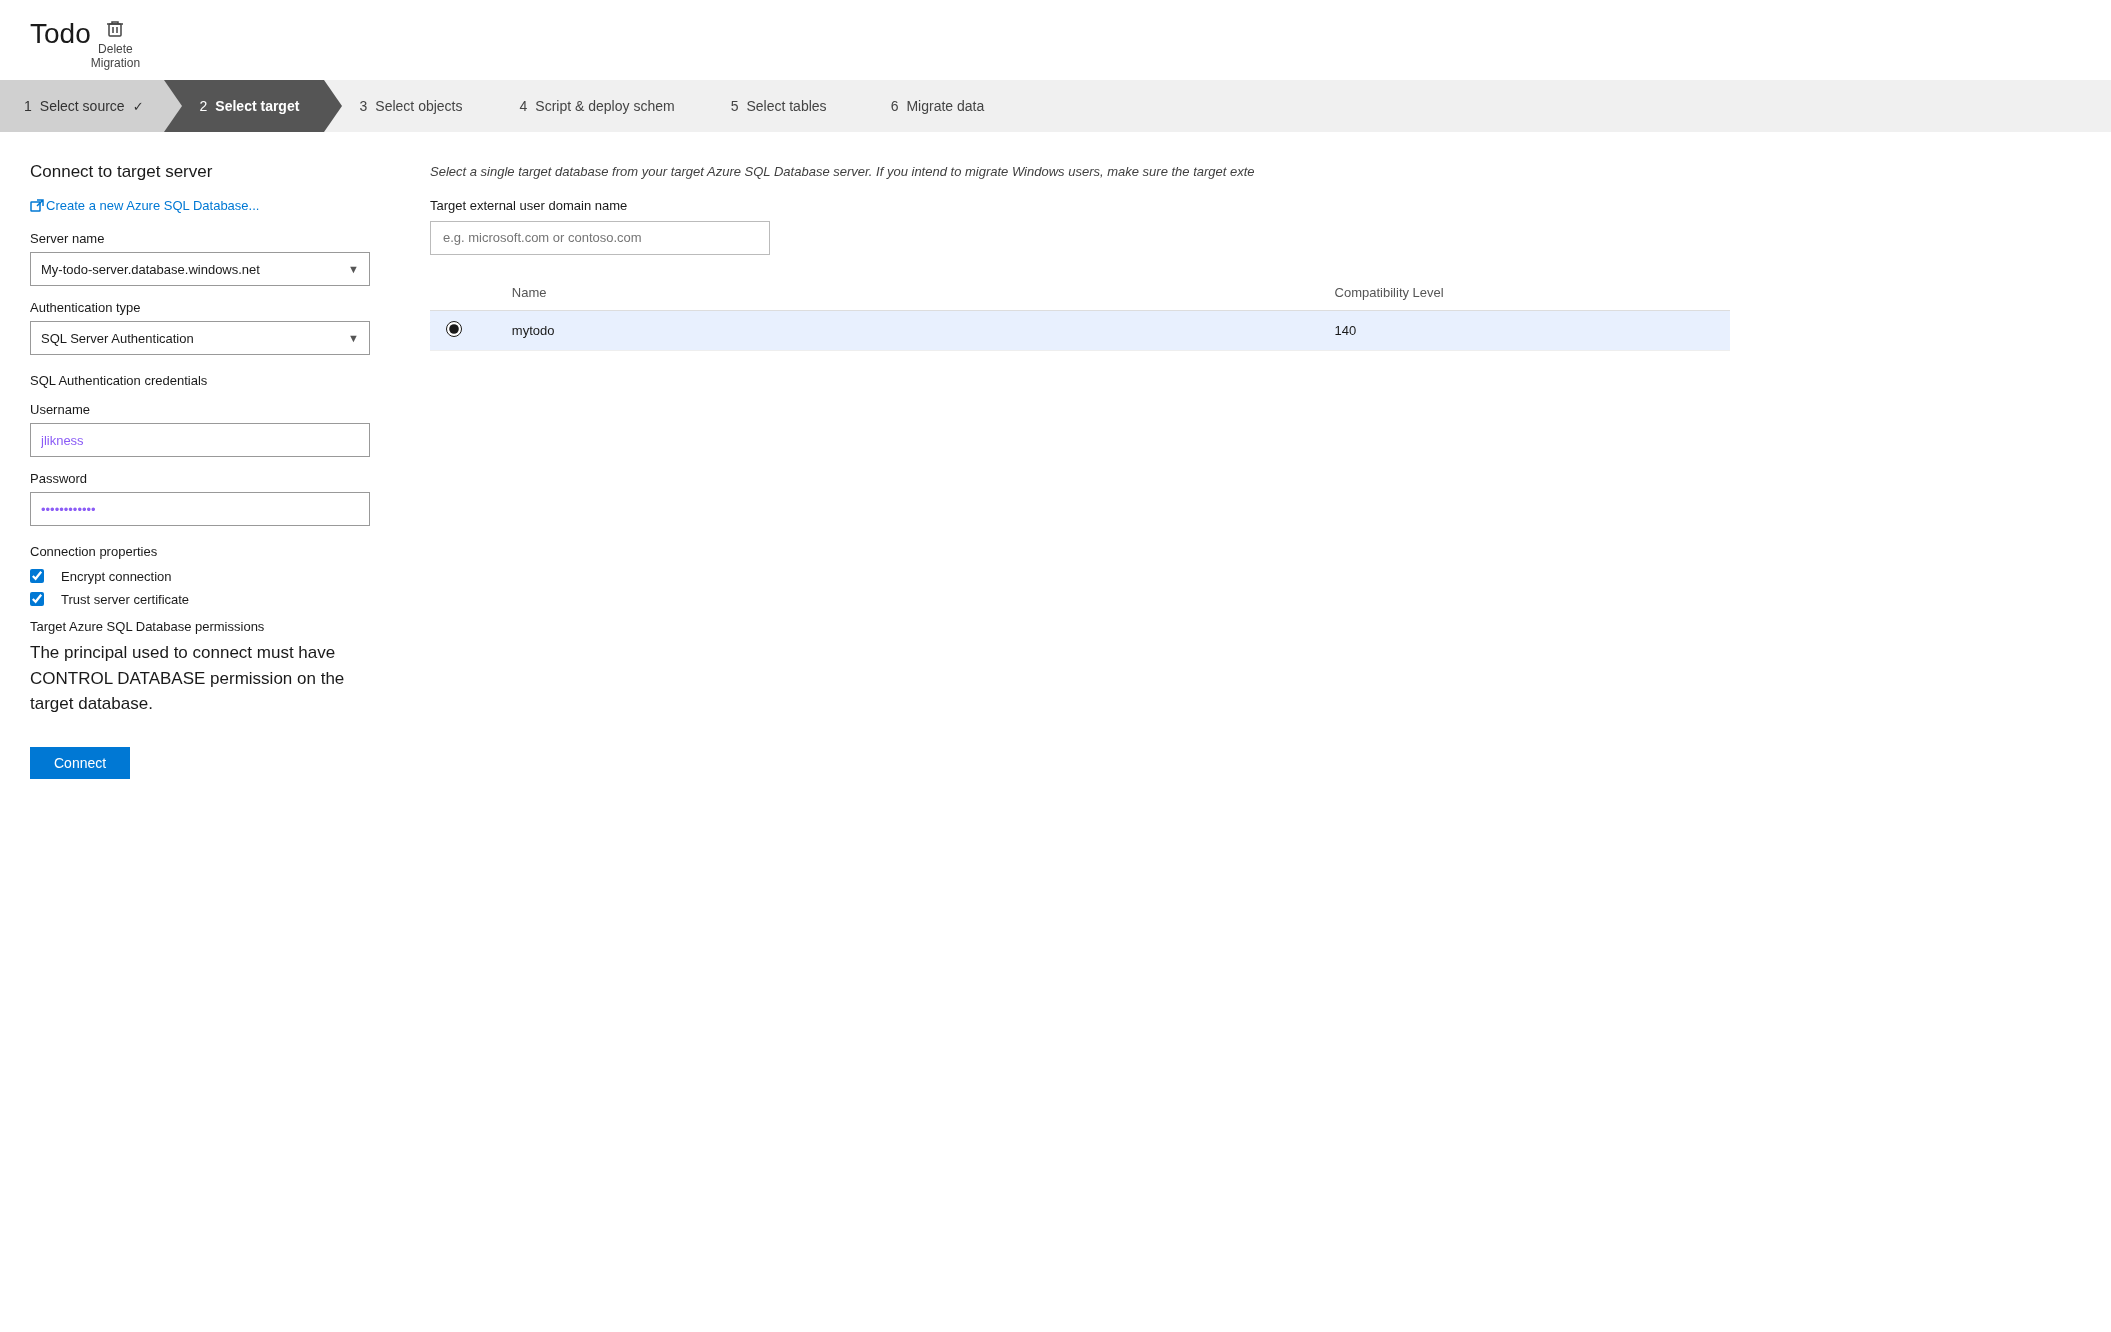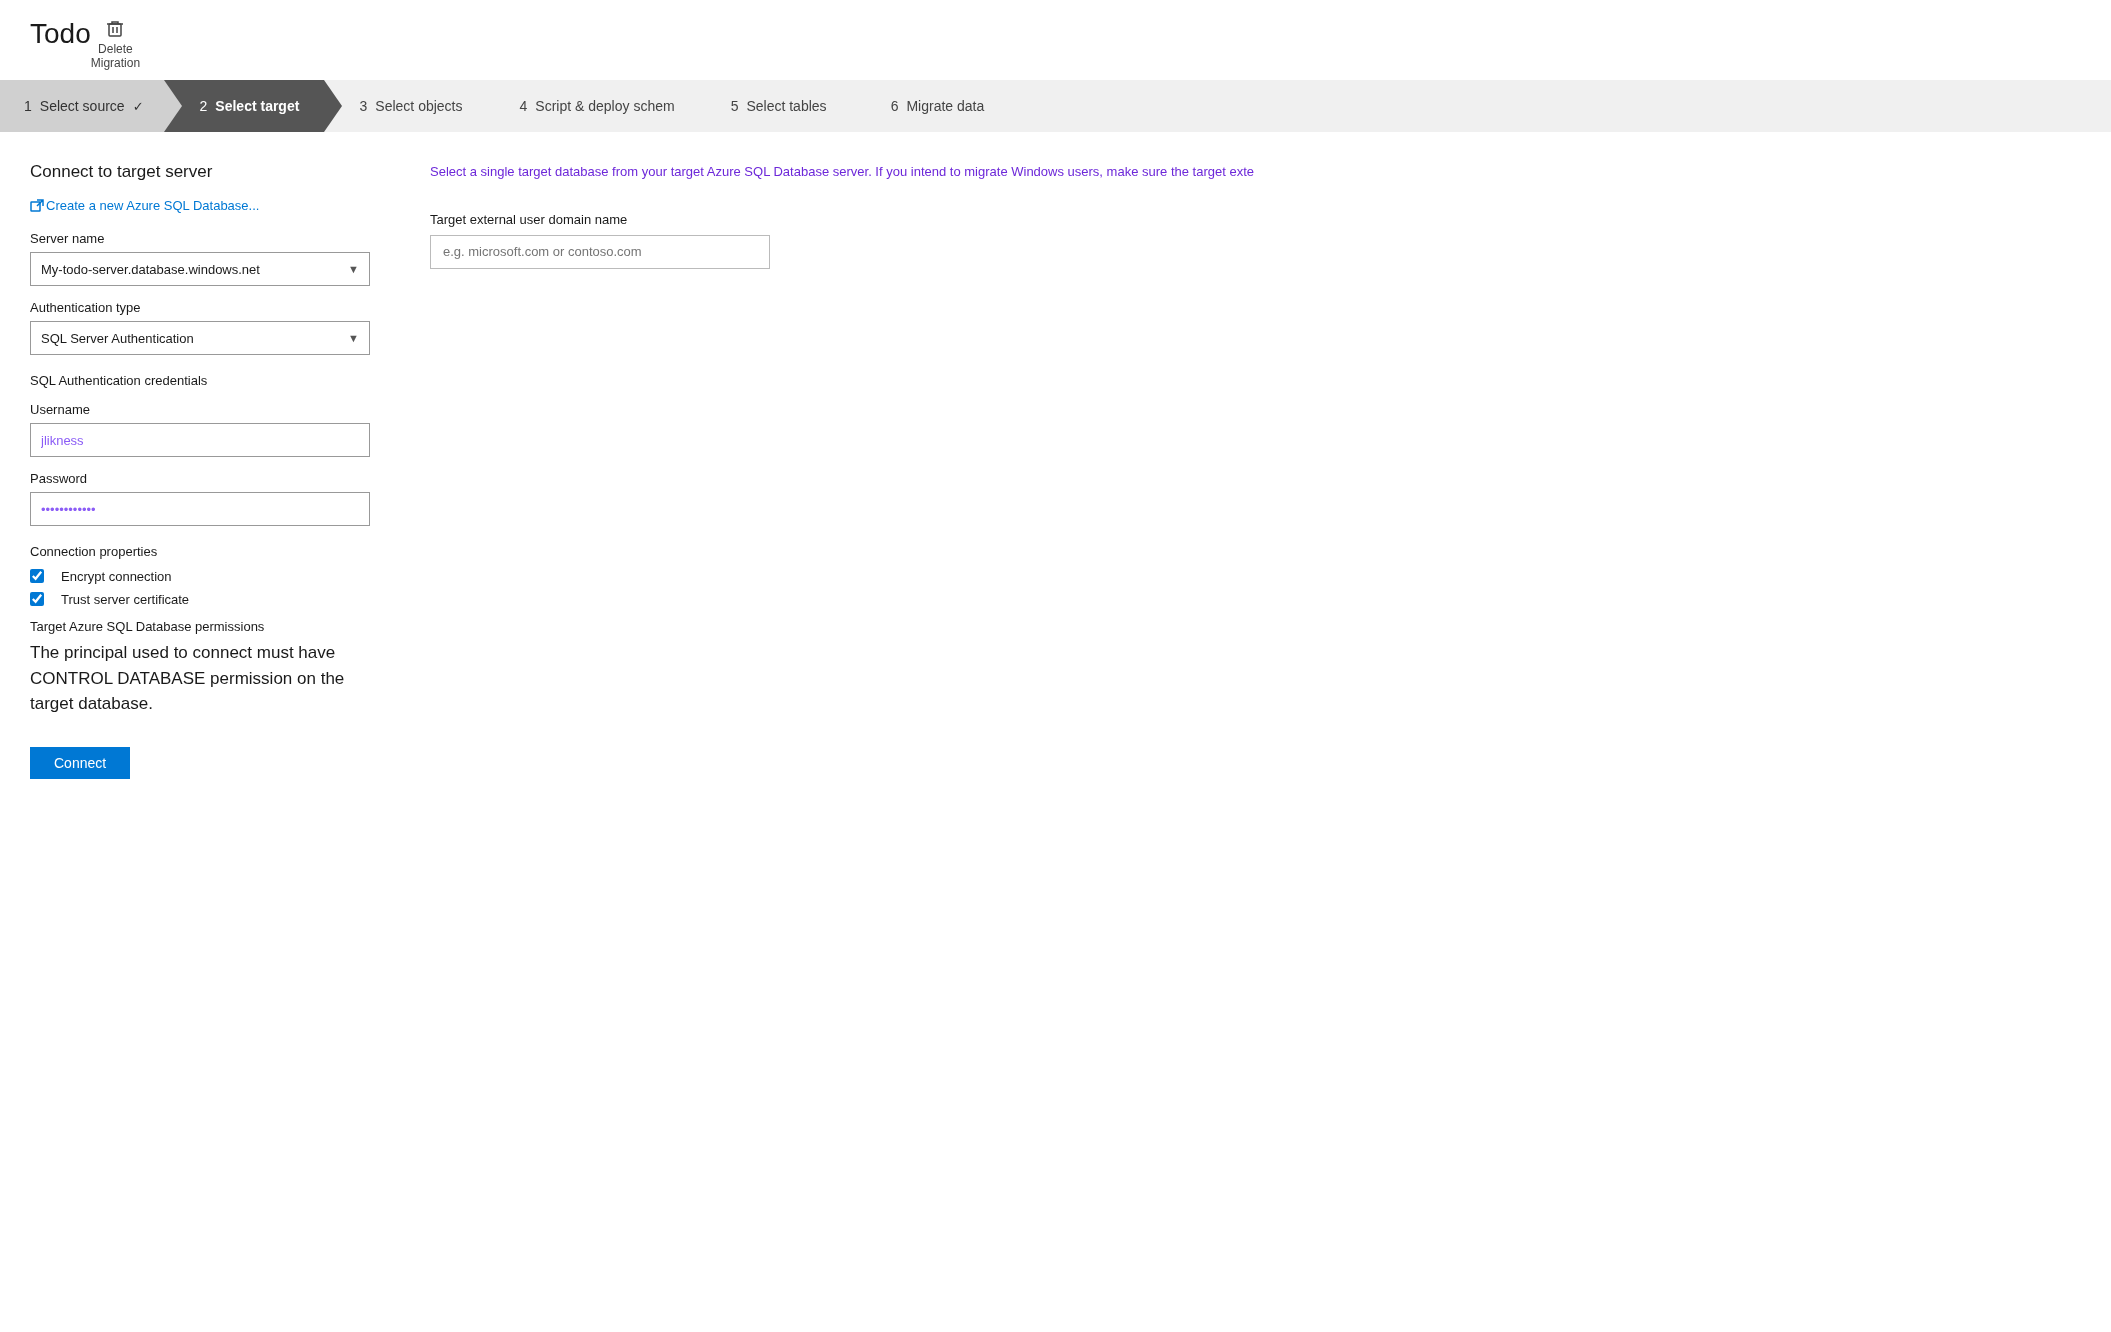--- a/index.html
+++ b/index.html
@@ -228,23 +228,24 @@
       border: none;
       padding: 8px 24px;
       font-size: 14px;
       cursor: pointer;
       min-width: 100px;
     }
 
     
     .right-description {
       font-size: 13px;
-      color: #6d28d9;
-      margin-bottom: 30px;
+      color: #404040;
+      margin-bottom: 16px;
       line-height: 1.5;
+      font-style: italic;
     }
 
     .domain-label {
       font-size: 13px;
       color: #1a1a1a;
       margin-bottom: 8px;
     }
 
     .domain-input {
       width: 340px;
@@ -411,15 +412,33 @@
     <button class="connect-btn">Connect</button>
   </div>
 
   <div class="right-panel">
     <div class="right-description">Select a single target database from your target Azure SQL Database server. If you intend to migrate Windows users, make sure the target exte</div>
 
     <div class="domain-label">Target external user domain name</div>
     <input type="text" class="domain-input" placeholder="e.g. microsoft.com or contoso.com" style="">
 
     
+    <table class="db-table">
+      <thead>
+        <tr>
+          <th class="radio-cell"></th>
+          <th class="col-name">Name</th>
+          <th class="col-compat">Compatibility Level</th>
+        </tr>
+      </thead>
+      <tbody>
+        <tr class="selected-row">
+          <td class="radio-cell">
+            <input type="radio" class="radio-btn" name="db-select" checked="" style="">
+          </td>
+          <td>mytodo</td>
+          <td>140</td>
+        </tr>
+      </tbody>
+    </table>
   </div>
 
 </div>
 
 </body></html>

